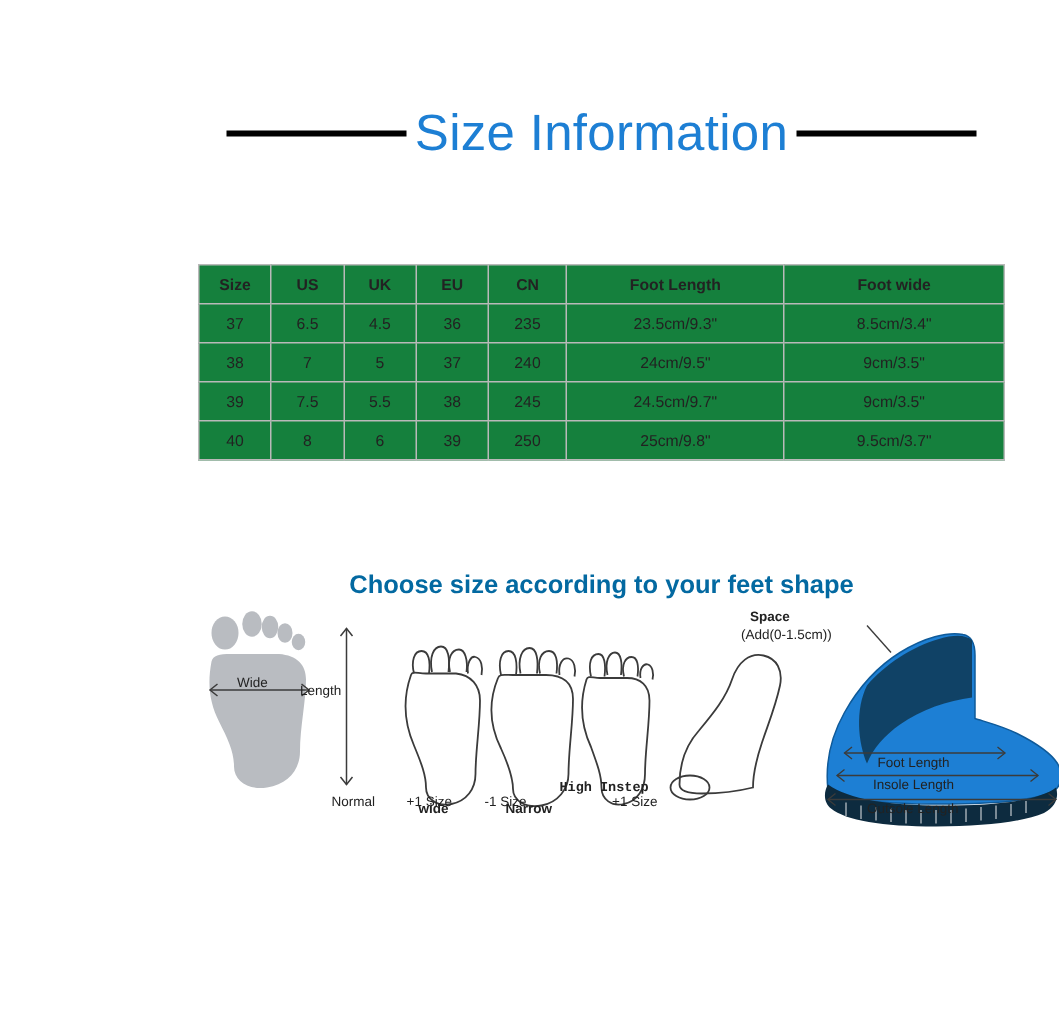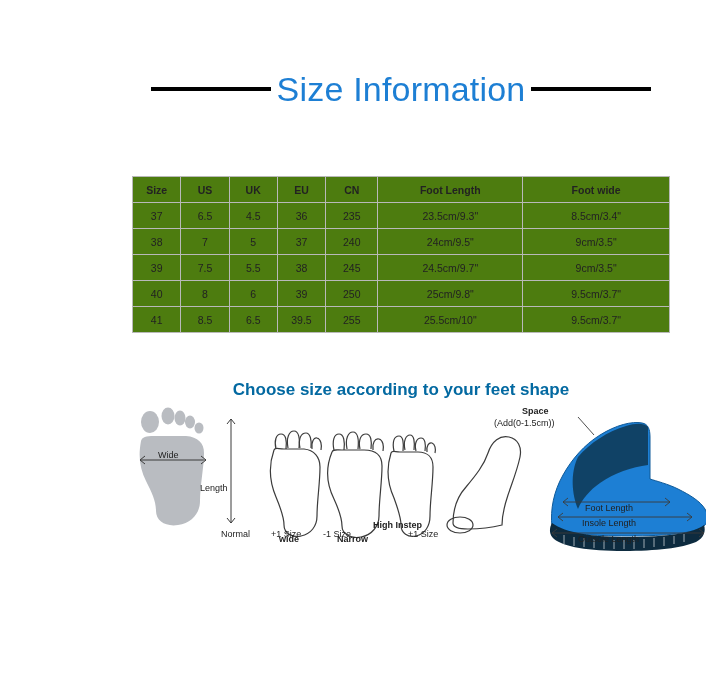--- a/index.html
+++ b/index.html
@@ -62,21 +62,21 @@
 
   
   .size-table {
     position: absolute;
     top: 176px;
     left: 84px;
     width: 538px;
     border-collapse: collapse;
     font-size: 10.5px;
     color: #222;
-    background: #4d7c0f;
+    background: #15803d;
   }
   .size-table th, .size-table td {
     border: 1px solid #b9b9b9;
     text-align: center;
     height: 25px;
     font-weight: normal;
     padding: 0;
   }
   .size-table th { font-weight: bold; font-size: 10.5px; }
   .size-table td { font-size: 10.5px; }
@@ -180,29 +180,20 @@
         <td>24.5cm/9.7"</td>
         <td>9cm/3.5"</td>
       </tr>
       <tr>
         <td>40</td>
         <td>8</td>
         <td>6</td>
         <td>39</td>
         <td>250</td>
         <td>25cm/9.8"</td>
-        <td>9.5cm/3.7"</td>
-      </tr>
-      <tr>
-        <td>41</td>
-        <td>8.5</td>
-        <td>6.5</td>
-        <td>39.5</td>
-        <td>255</td>
-        <td>25.5cm/10"</td>
         <td>9.5cm/3.7"</td>
       </tr>
     </tbody>
   </table>
 
   <div class="subhead">Choose size according to your feet shape</div>
 
   <div class="illus">
     <svg width="600" height="155" viewBox="0 0 600 155">
 
@@ -292,32 +283,32 @@
         <line x1="450" y1="112" x2="584" y2="112"></line>
         <polyline points="455,108 450,112 455,116"></polyline>
         <polyline points="579,108 584,112 579,116"></polyline>
         <line x1="444" y1="128" x2="596" y2="128"></line>
         <polyline points="449,124 444,128 449,132"></polyline>
         <polyline points="591,124 596,128 591,132"></polyline>
       </g>
     </svg>
 
     <div class="ill-label" style="left:50px; top:45px;">Wide</div>
-    <div class="ill-label" style="left:92px; top:78px;">Length</div>
+    <div class="ill-label" style="left:92px; top:50px;">Length</div>
 
     <div class="ill-label bold" style="left:171px; top:129px;">wide</div>
     <div class="ill-label bold" style="left:229px; top:129px;">Narrow</div>
-    <div class="ill-label bold" style="left:265px; top:115px;">High Instep</div>
+    <div class="ill-label bold" style="left:265px; top:115px;font-family:Liberation Mono, monospace;">High Instep</div>
 
     <div class="ill-label" style="left:113px; top:124px;">Normal</div>
     <div class="ill-label" style="left:163px; top:124px;">+1 Size</div>
     <div class="ill-label" style="left:215px; top:124px;">-1 Size</div>
     <div class="ill-label" style="left:300px; top:124px;">+1 Size</div>
 
-    <div class="ill-label bold" style="left:414px; top:1px;">Space</div>
+    <div class="ill-label bold" style="left:392px; top:1px;">Space</div>
     <div class="ill-label" style="left:386px; top:13px;">(Add(0-1.5cm))</div>
 
     <div class="ill-label" style="left:477px; top:98px;">Foot Length</div>
     <div class="ill-label" style="left:474px; top:113px;">Insole Length</div>
     <div class="ill-label" style="left:470px; top:129px;">Outsole Length</div>
   </div>
 
 </div>
 
 </body></html>

